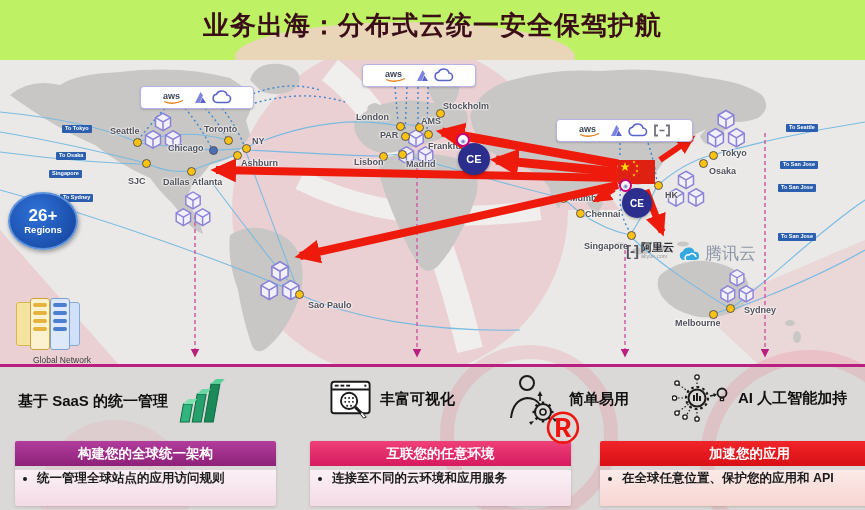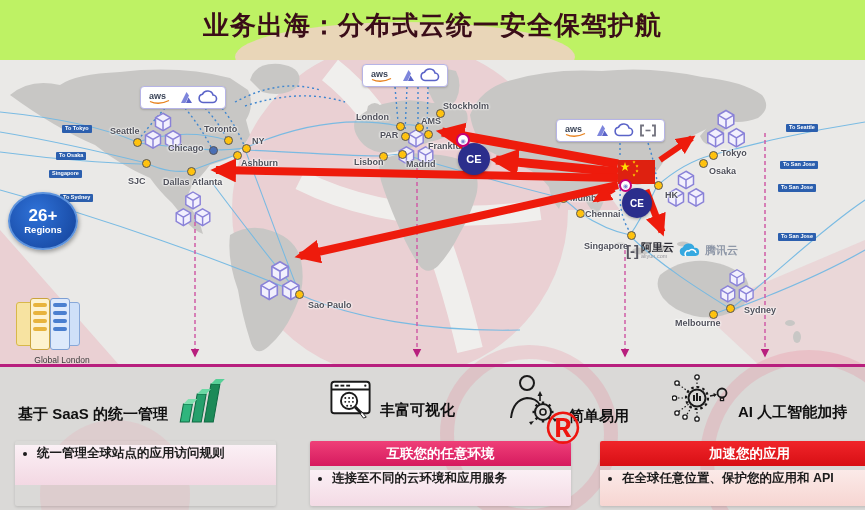--- a/index.html
+++ b/index.html
@@ -16,48 +16,48 @@
   #city-layer{position:absolute;left:0;top:0;width:865px;height:306px;z-index:2;}
   .map-area svg.arrows{position:absolute;left:0;top:0;z-index:3;}
   .overlay{position:absolute;z-index:4;}
   .city-dot{position:absolute;width:9px;height:9px;border-radius:50%;background:#ffc20e;
             border:1.5px solid #55555a;box-sizing:border-box;}
   .city-label{position:absolute;font-size:9px;font-weight:bold;color:#4f505a;white-space:nowrap;
               text-shadow:0 0 2px #fff,0 0 2px #fff,0 0 3px #fff;}
   .edge-tag{position:absolute;background:#2c5fae;color:#fff;font-size:5.5px;font-weight:bold;
             padding:1px 3px;border-radius:1px;white-space:nowrap;line-height:1;}
   .pbox{position:absolute;display:flex;align-items:center;gap:5px;background:#fff;
-        border:1px solid #b6b4e6;border-radius:4px;padding:3px 7px;box-shadow:0 1px 2px rgba(0,0,0,.18);}
+        border:1px solid #b6b4e6;border-radius:4px;padding:3px 21px;box-shadow:0 1px 2px rgba(0,0,0,.18);}
   .regions-badge{position:absolute;left:8px;top:132px;width:66px;height:54px;border-radius:50%;
                  background:radial-gradient(circle at 40% 35%,#2f72d8,#1a4da8 75%);border:2px solid #5d93dd;
                  color:#fff;text-align:center;display:flex;flex-direction:column;justify-content:center;
                  box-shadow:1px 2px 4px rgba(0,0,0,.35);}
   .regions-badge .cnt{font-size:17px;font-weight:800;line-height:17px;}
   .regions-badge .lbl{font-size:9.5px;font-weight:700;}
   .gn-caption{position:absolute;left:2px;top:295px;width:120px;text-align:center;font-size:8.5px;
               color:#3a3a3a;line-height:10px;}
   .re-chip{display:inline-block;background:#2f6fd0;color:#fff;font-size:6px;font-weight:bold;
            padding:0 2px;border-radius:1px;vertical-align:1px;}
   .gn-icon{position:absolute;left:16px;top:238px;width:66px;height:56px;}
   .gn-card{position:absolute;border-radius:3px;box-sizing:border-box;}
   .ce-badge{position:absolute;border-radius:50%;background:#2b2e8c;color:#fff;font-weight:800;
             display:flex;align-items:center;justify-content:center;box-shadow:0 1px 3px rgba(0,0,0,.3);}
   .ce-mini{position:absolute;border-radius:50%;background:#fff;border:2px solid #c4007a;box-sizing:border-box;
            display:flex;align-items:center;justify-content:center;color:#7b7fd0;font-size:6px;}
   .partner{position:absolute;display:flex;align-items:center;gap:3px;}
   .ali-brackets{font-size:15px;font-weight:800;color:#55555f;letter-spacing:-1px;}
   .ali-name{font-size:11px;font-weight:800;color:#2b2b33;line-height:11px;}
   .ali-domain{font-size:5.5px;color:#98989e;line-height:6px;}
-  .tc-name{font-size:11px;font-weight:700;color:#8f98a8;}
+  .tc-name{font-size:17px;font-weight:400;color:#8f98a8;}
   
   .separator{position:absolute;left:0;top:364px;width:865px;height:3px;background:#b81f7e;z-index:5;}
   .bottom-strip{position:absolute;left:0;top:367px;width:865px;height:143px;background:#dad9d7;z-index:1;}
   .wm-ring{position:absolute;border-radius:50%;border:14px solid rgba(232,120,140,.22);z-index:1;}
   .wm-blob{position:absolute;border-radius:50%;background:rgba(236,150,165,.18);z-index:1;}
-  .feature{position:absolute;display:flex;align-items:flex-end;gap:8px;z-index:3;}
+  .feature{position:absolute;display:flex;align-items:center;gap:8px;z-index:3;}
   .feature .flabel{font-size:15px;font-weight:800;color:#101010;white-space:nowrap;}
   .card{position:absolute;top:441px;height:65px;z-index:3;border-radius:2px;overflow:hidden;
         box-shadow:0 1px 3px rgba(0,0,0,.15);}
   .card-header{height:25px;line-height:25px;text-align:center;color:#fff;font-size:13.5px;font-weight:800;}
   .card-body{height:40px;}
   .card-body ul{margin:4px 0 0 0;padding:0 8px 0 22px;}
   .card-body li{font-size:12.5px;color:#1c1c1c;font-weight:600;}
   .reg-mark{position:absolute;left:546px;top:405px;font-size:46px;font-weight:bold;color:#ee150f;z-index:6;line-height:1;}
 </style>
 </head>
@@ -276,21 +276,21 @@
       <div class="gn-card" style="left:17px;top:5px;width:14px;height:4px;background:#e8b33c;"></div>
       <div class="gn-card" style="left:17px;top:13px;width:14px;height:4px;background:#e8b33c;"></div>
       <div class="gn-card" style="left:17px;top:21px;width:14px;height:4px;background:#e8b33c;"></div>
       <div class="gn-card" style="left:17px;top:29px;width:14px;height:4px;background:#e8b33c;"></div>
       <div class="gn-card" style="left:37px;top:5px;width:14px;height:4px;background:#4a7fd0;"></div>
       <div class="gn-card" style="left:37px;top:13px;width:14px;height:4px;background:#4a7fd0;"></div>
       <div class="gn-card" style="left:37px;top:21px;width:14px;height:4px;background:#4a7fd0;"></div>
       <div class="gn-card" style="left:37px;top:29px;width:14px;height:4px;background:#4a7fd0;"></div>
     </div>
     <div class="gn-caption overlay">
-      <span>Global London</span><br>
+      <span>Global Network</span><br>
       <span>Regional Edge</span>
       <span class="re-chip">RE</span>
     </div>
 
     <div class="ce-badge overlay" style="left:458px;top:83px;width:32px;height:32px;font-size:11px;">
       <span>CE</span>
     </div>
     <div class="ce-mini overlay" style="left:456px;top:73px;width:14px;height:14px;">◉</div>
     <div class="ce-badge overlay" style="left:622px;top:128px;width:30px;height:30px;font-size:10px;">
       <span>CE</span>
@@ -453,20 +453,21 @@
       <rect x="27" y="22" width="2" height="5" fill="#1a1a1a"></rect>
       <line x1="38" y1="22" x2="43" y2="21" stroke="#1a1a1a" stroke-width="1.4"></line>
       <polygon points="45,20.5 41.5,19 42,23" fill="#1a1a1a"></polygon>
       <circle cx="50" cy="19" r="4.5" fill="none" stroke="#1a1a1a" stroke-width="1.8"></circle>
       <rect x="48.4" y="24" width="3.2" height="2.6" fill="none" stroke="#1a1a1a" stroke-width="1.2"></rect>
     </svg>
     <span class="flabel">AI 人工智能加持</span>
   </div>
 
   <div class="card" style="left:15px;width:261px;">
+    <div class="card-header" style="background: linear-gradient(rgb(178, 60, 156), rgb(141, 33, 121));">构建您的全球统一架构</div>
     <div class="card-body" style="background:linear-gradient(180deg,#fbf0f5,#f3d8e3);">
       <ul>
           <li>统一管理全球站点的应用访问规则</li>
         </ul>
     </div>
   </div>
   <div class="card" style="left:310px;width:261px;">
     <div class="card-header" style="background: linear-gradient(rgb(239, 64, 120), rgb(214, 26, 95));">互联您的任意环境</div>
     <div class="card-body" style="background:linear-gradient(180deg,#fbf0f5,#f3d8e3);">
       <ul>

